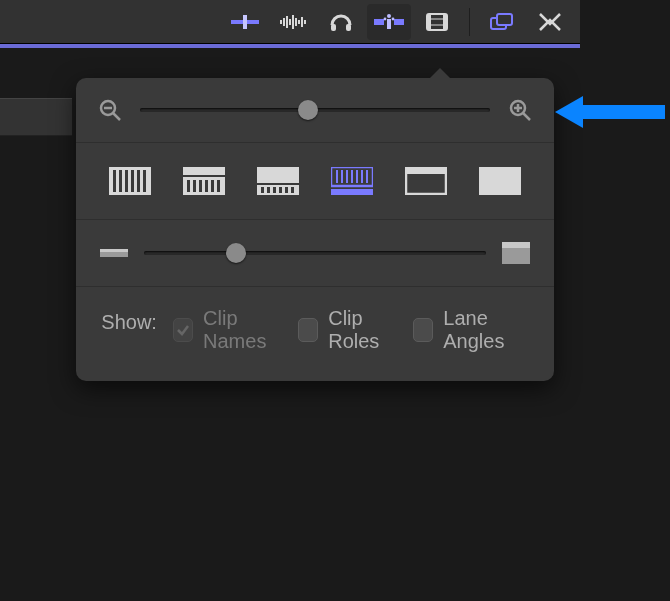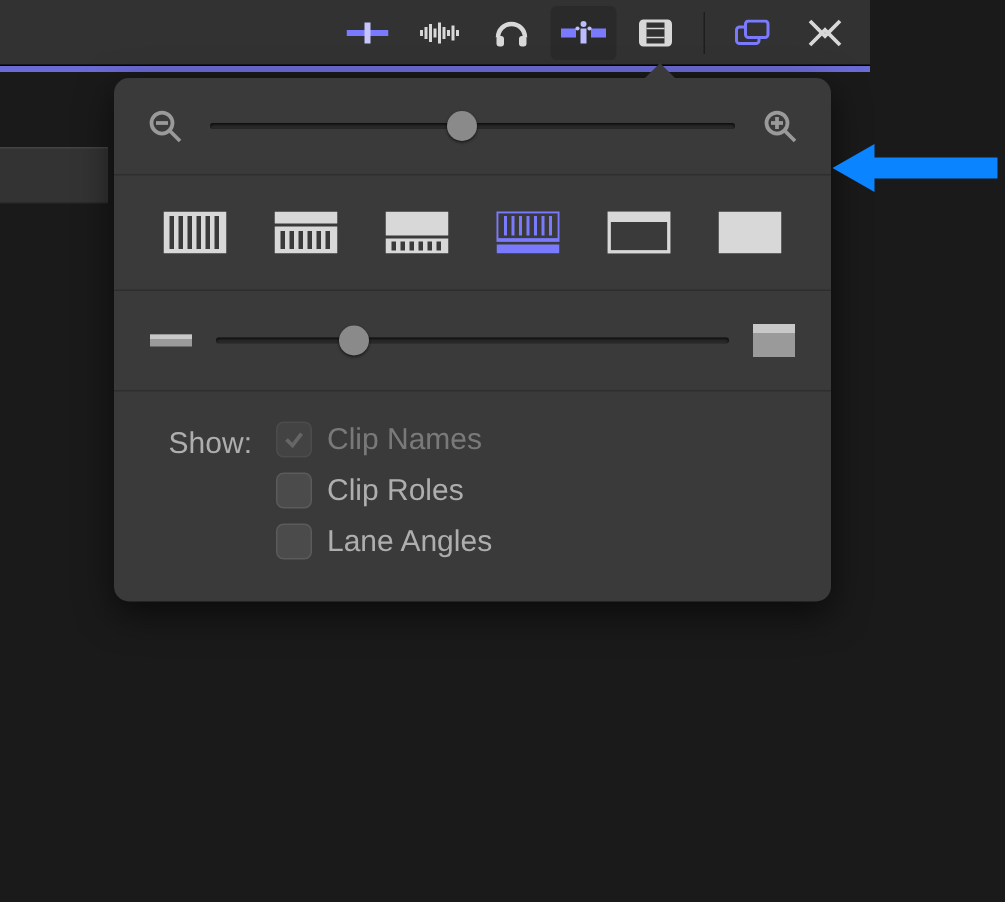--- a/index.html
+++ b/index.html
@@ -57,21 +57,21 @@
       top: 98px;
       left: 0;
       width: 72px;
       height: 38px;
       background: #333;
       border-top: 1px solid #444;
       border-bottom: 1px solid #222;
     }
     .popover {
       position: absolute;
-      top: 52px;
+      top: 78px;
       left: 76px;
       width: 478px;
       background: #3a3a3a;
       border-radius: 10px;
       box-shadow: 0 8px 24px rgba(0,0,0,0.6);
       padding: 0;
     }
     .popover::before {
       content: "";
       position: absolute;
@@ -133,21 +133,21 @@
       gap: 16px;
       padding: 20px 20px 28px 20px;
     }
     .show-label {
       color: #aeaeae;
       font-size: 20px;
       width: 72px;
       text-align: right;
       line-height: 30px;
     }
-    .checks { display: flex; flex-direction: column; gap: 10px; }
+    .checks { display: flex; flex-direction: row; gap: 10px; }
     .check-row { display: flex; align-items: center; gap: 10px; }
     .cbox {
       width: 24px;
       height: 24px;
       border-radius: 5px;
       background: #4b4b4b;
       border: 1px solid #5b5b5b;
       display: flex;
       align-items: center;
       justify-content: center;

